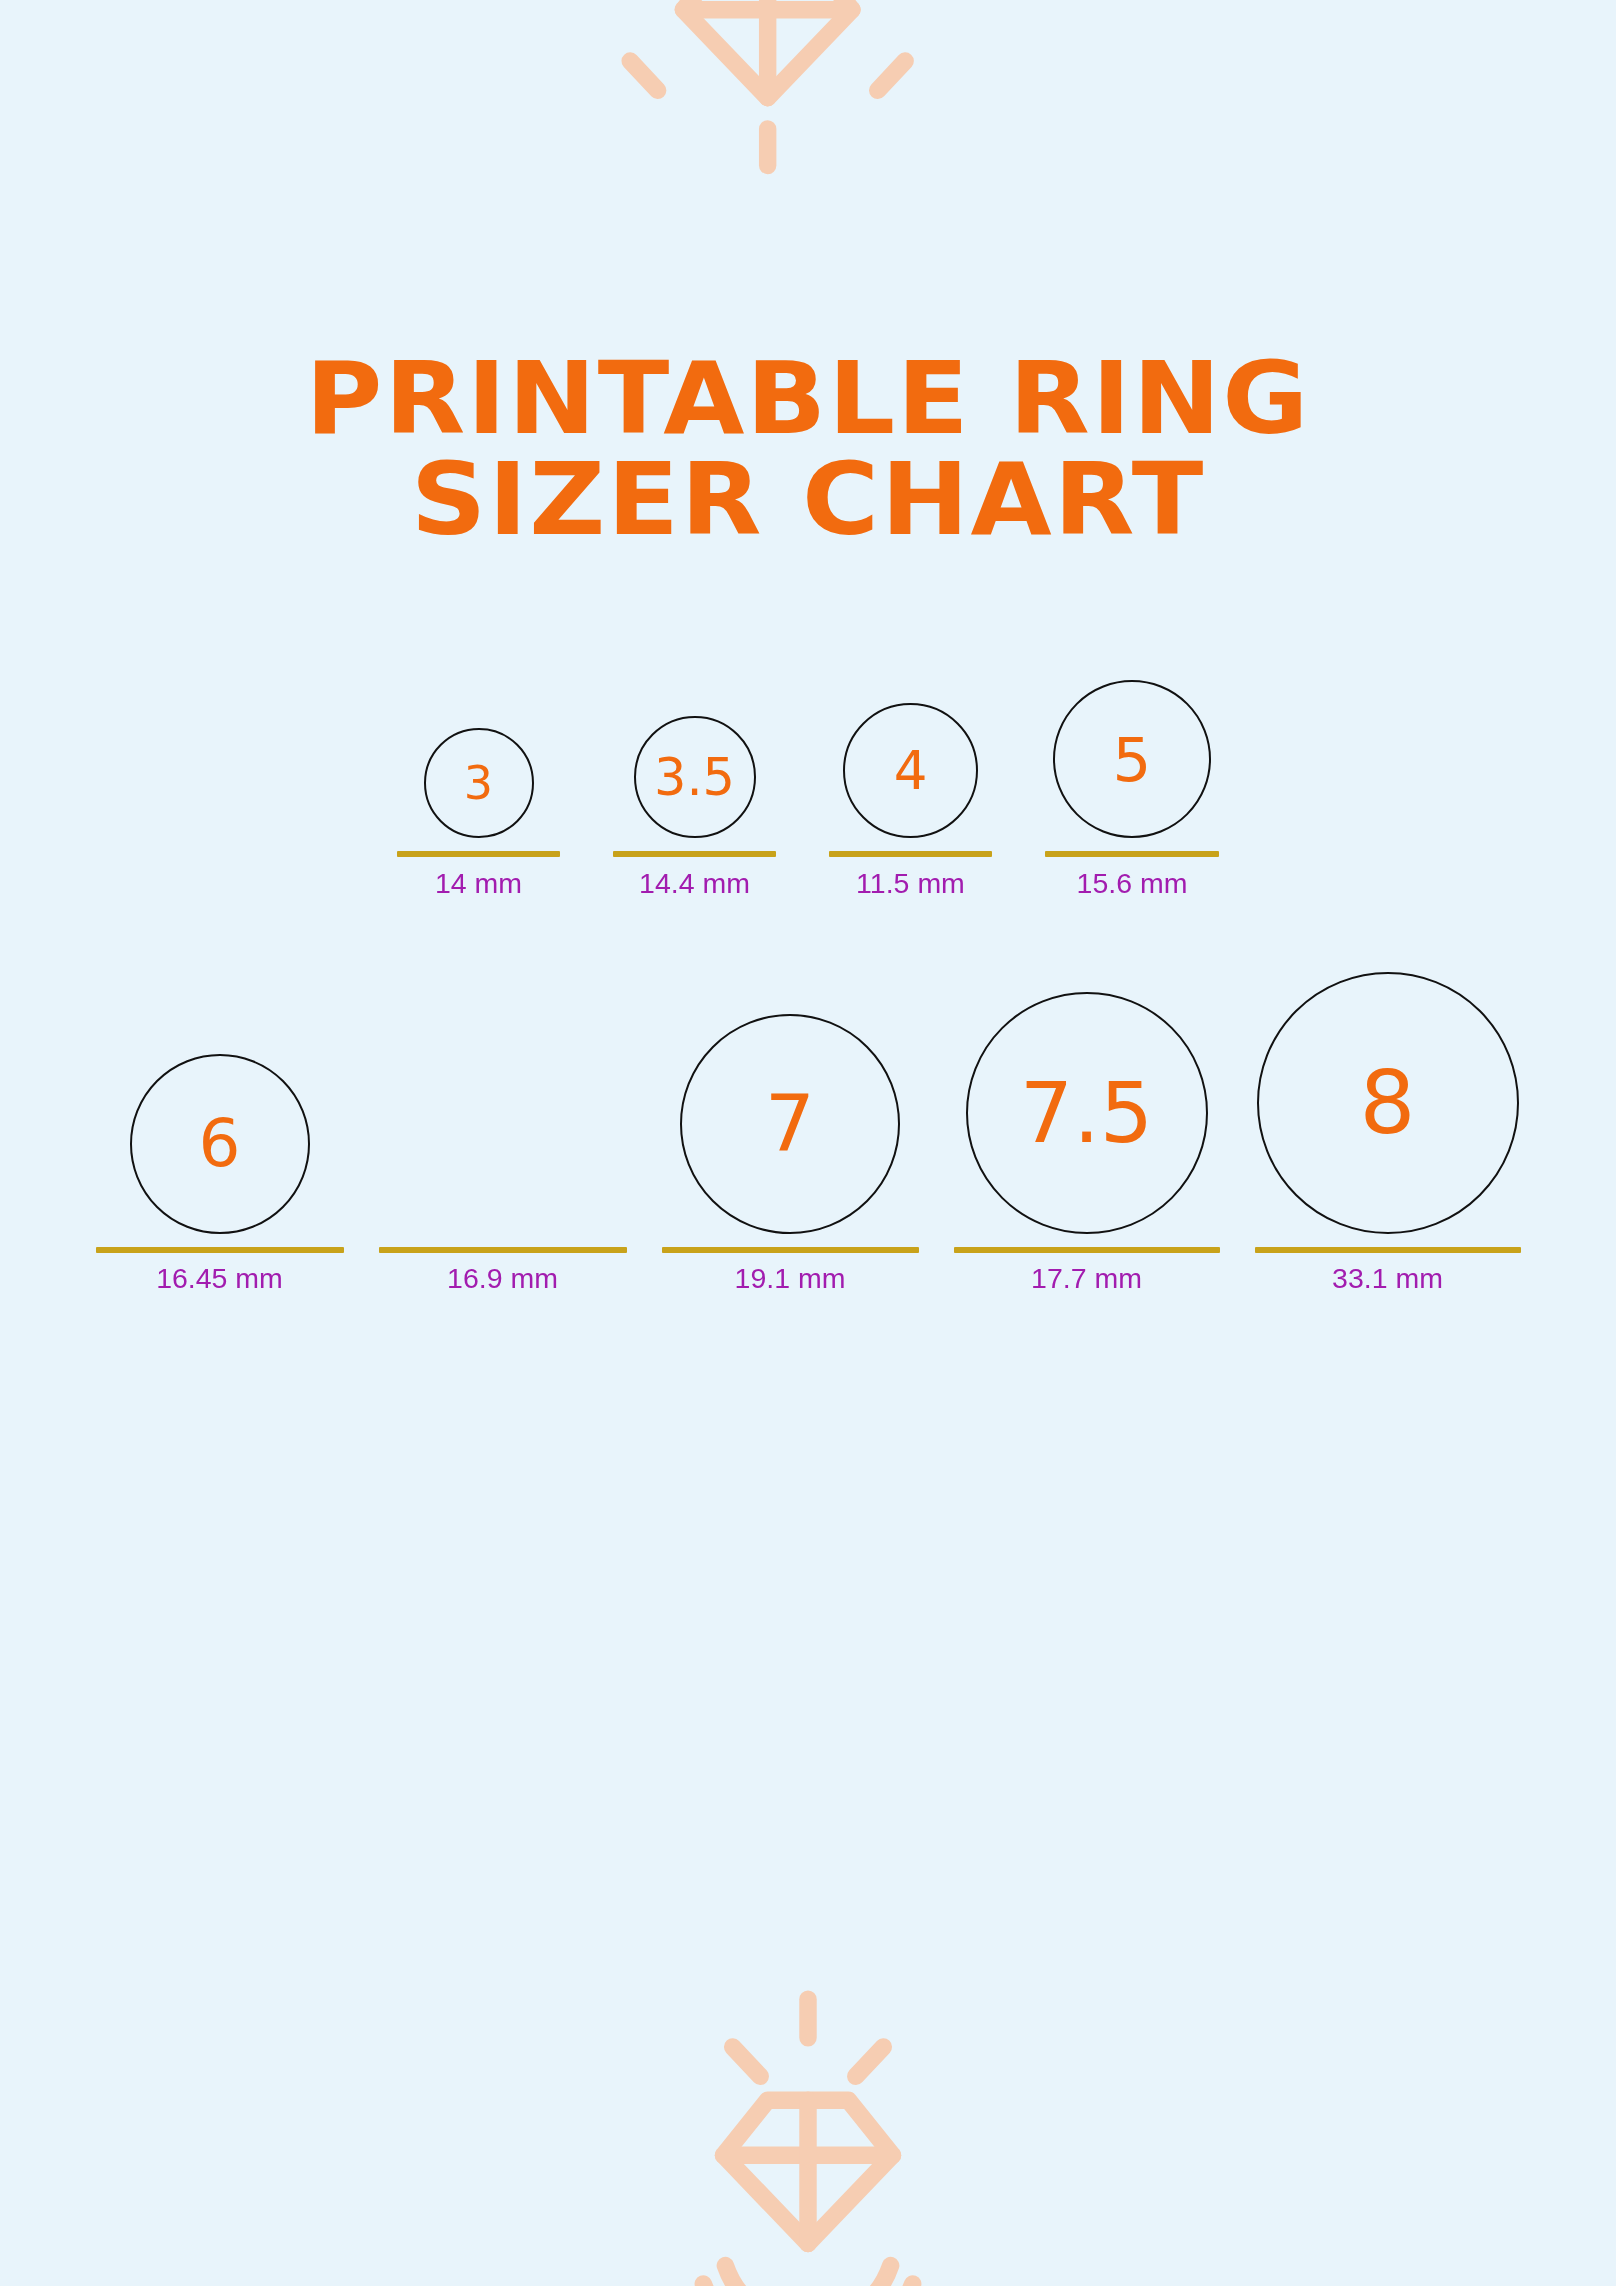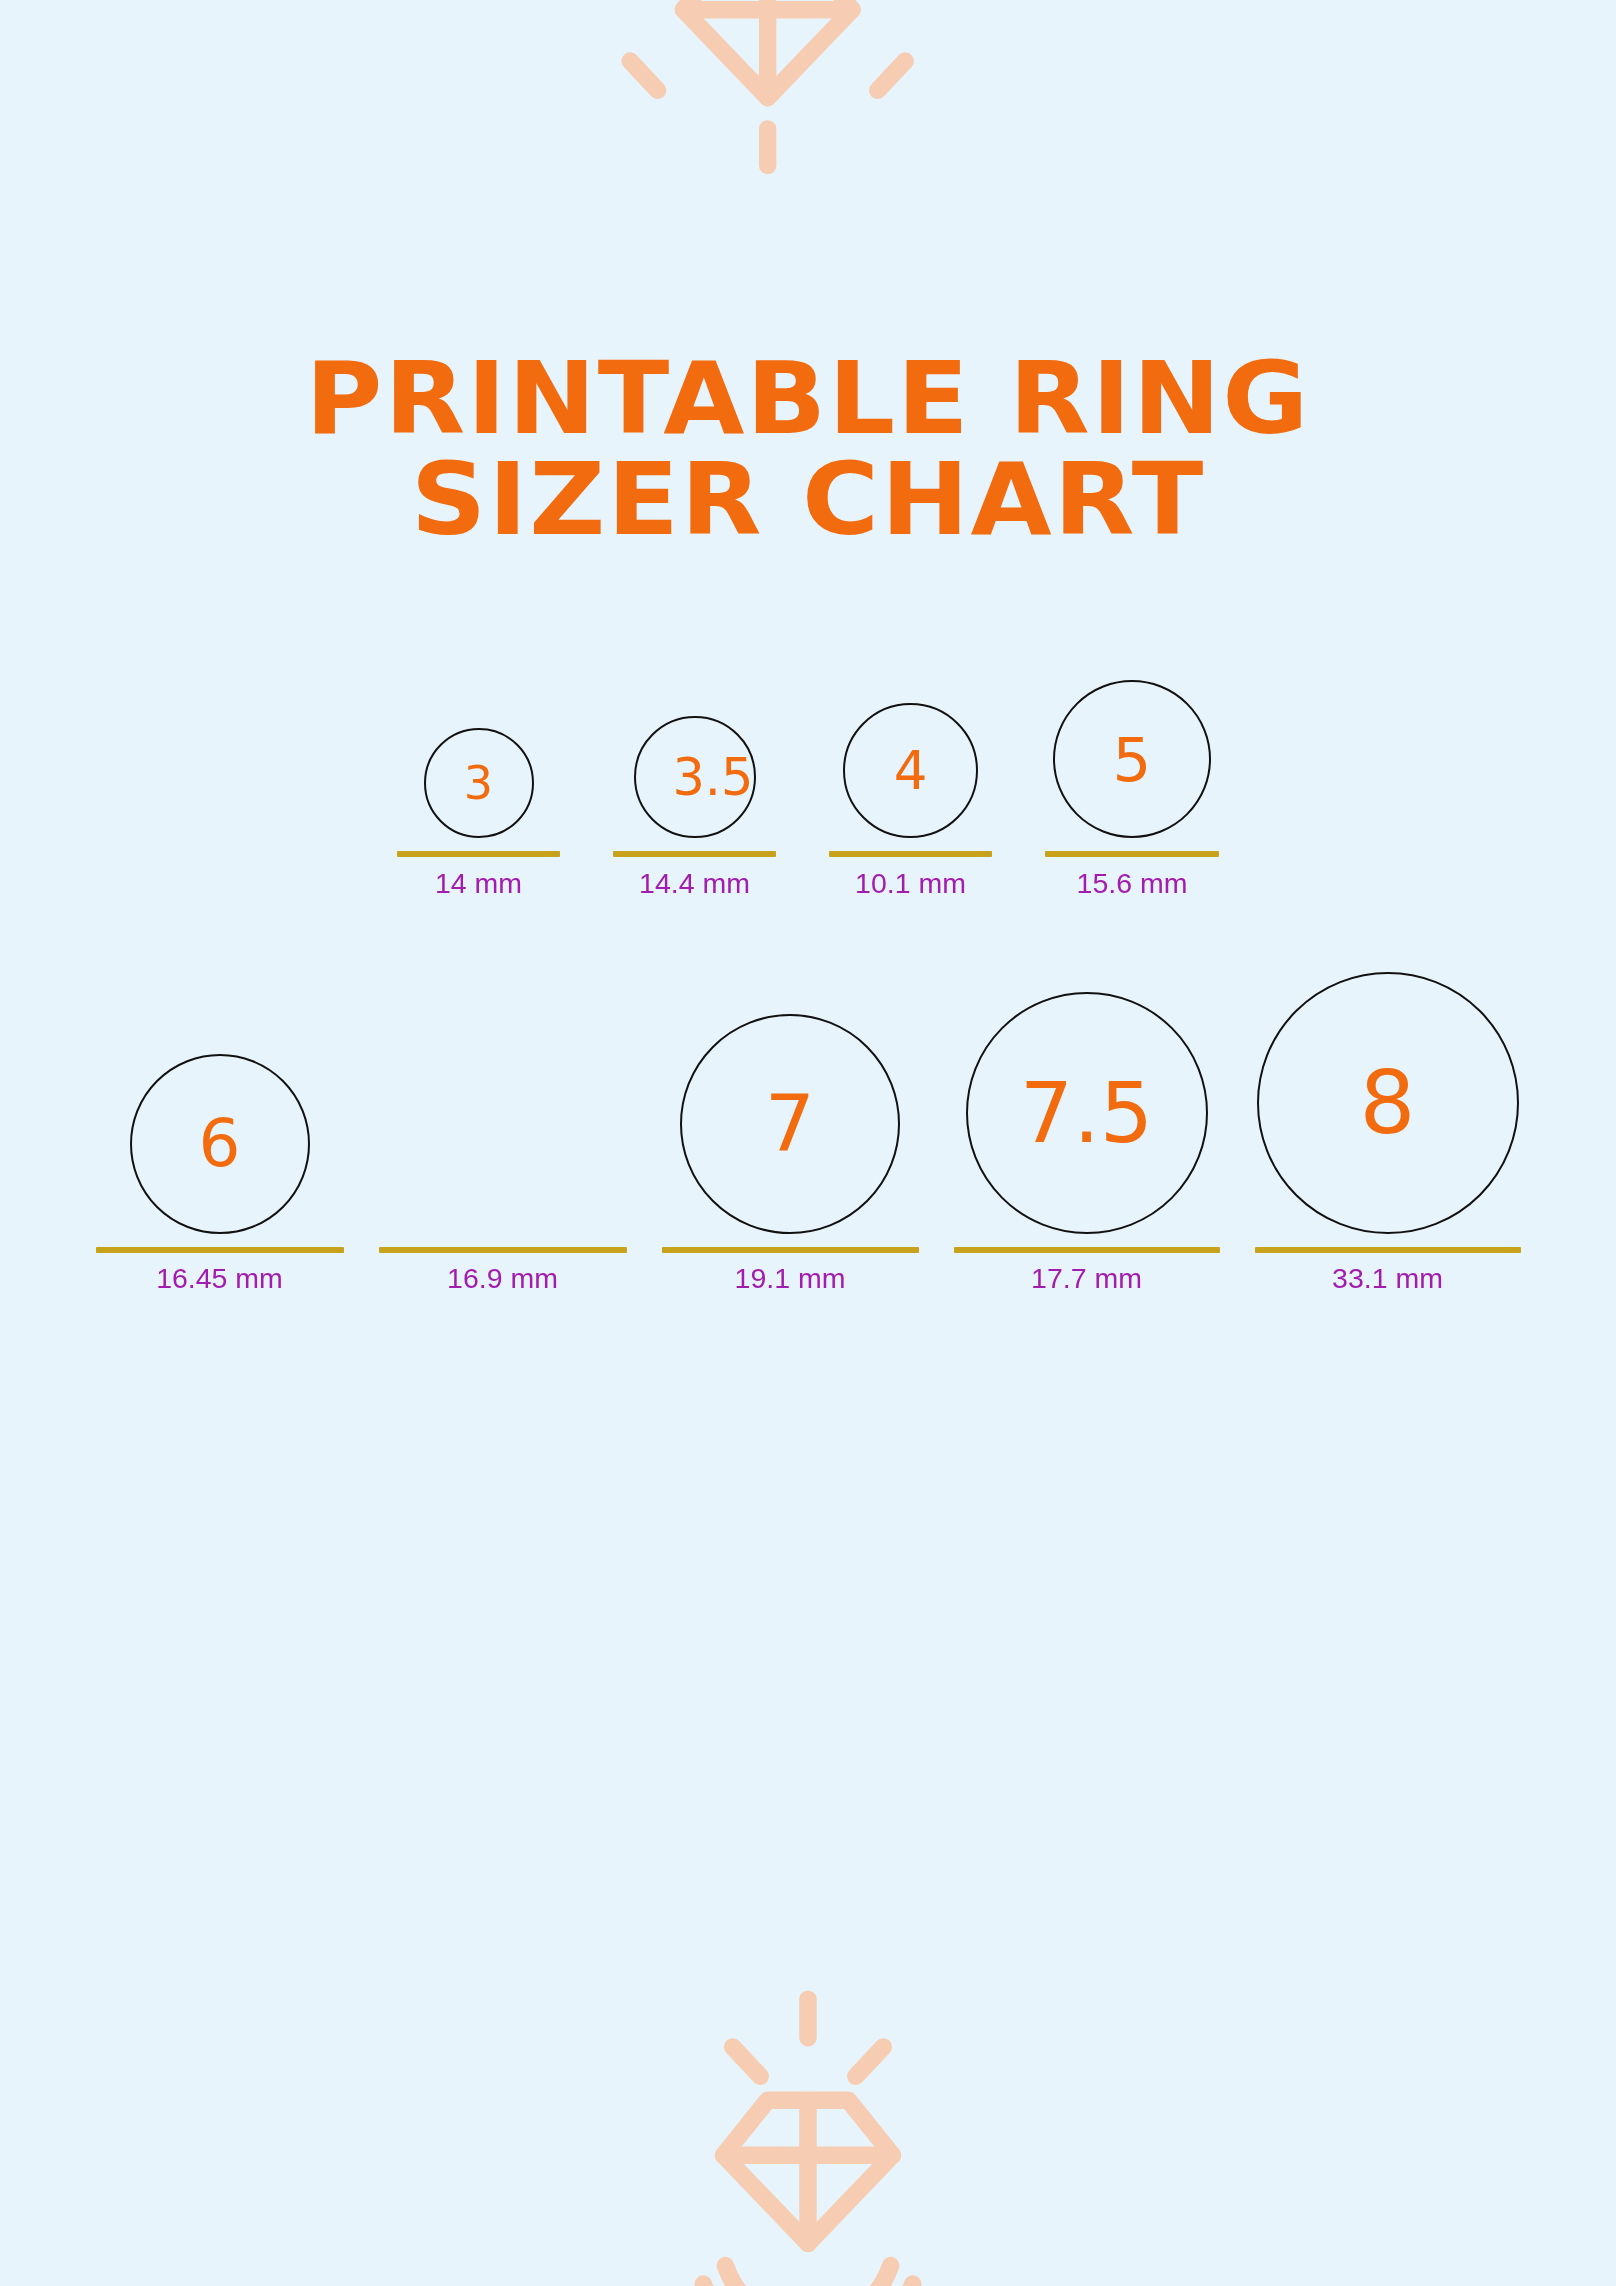--- a/index.html
+++ b/index.html
@@ -127,33 +127,33 @@
   <div class="row row-1">
     <div class="cell">
       <div class="ring" style="width:110px;height:110px;">
         <span class="ring-label" style="font-size:46px;">3</span>
       </div>
       <div class="rule" style="width:163px;"></div>
       <div class="mm">14 mm</div>
     </div>
 
     <div class="cell">
-      <div class="ring" style="width:122px;height:122px;justify-content:flex-end;">
+      <div class="ring" style="width:122px;height:122px;">
         <span class="ring-label" style="font-size:51px;">3.5</span>
       </div>
       <div class="rule" style="width:163px;"></div>
       <div class="mm">14.4 mm</div>
     </div>
 
     <div class="cell">
       <div class="ring" style="width:135px;height:135px;">
         <span class="ring-label" style="font-size:53px;">4</span>
       </div>
       <div class="rule" style="width:163px;"></div>
-      <div class="mm">10.1 mm</div>
+      <div class="mm">11.5 mm</div>
     </div>
 
     <div class="cell">
       <div class="ring" style="width:158px;height:158px;">
         <span class="ring-label" style="font-size:61px;">5</span>
       </div>
       <div class="rule" style="width:174px;"></div>
       <div class="mm">15.6 mm</div>
     </div>
 

